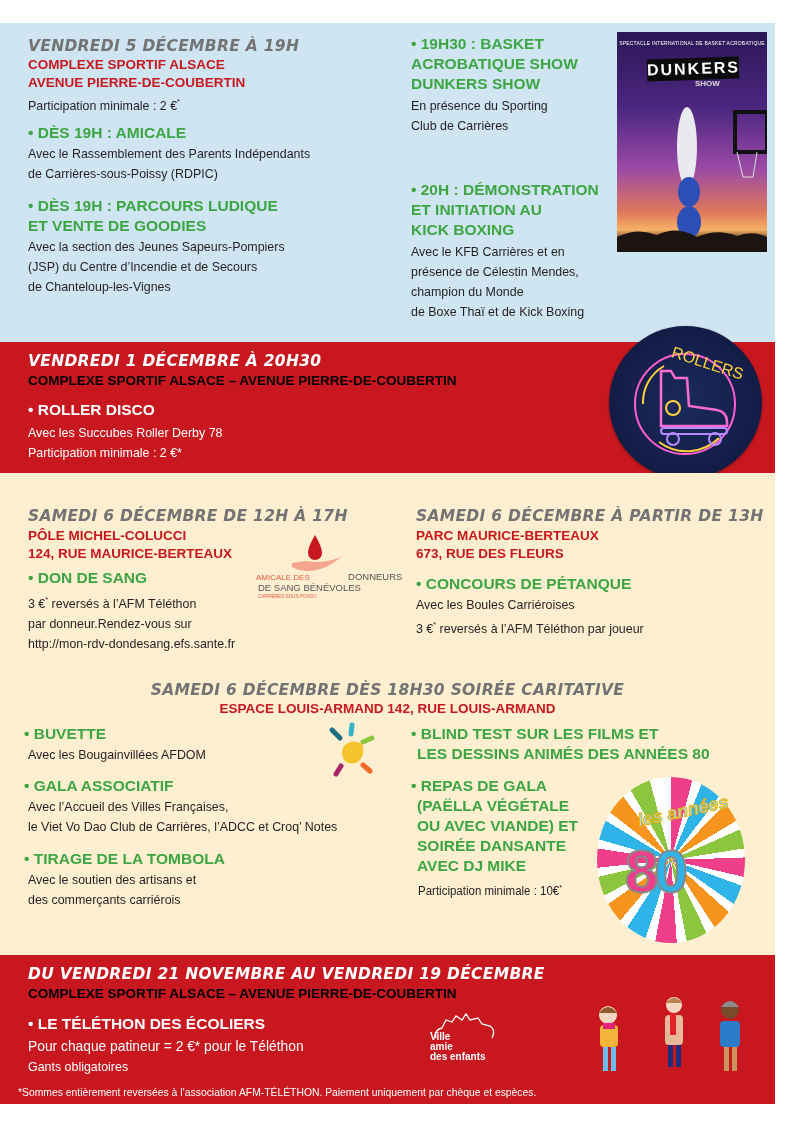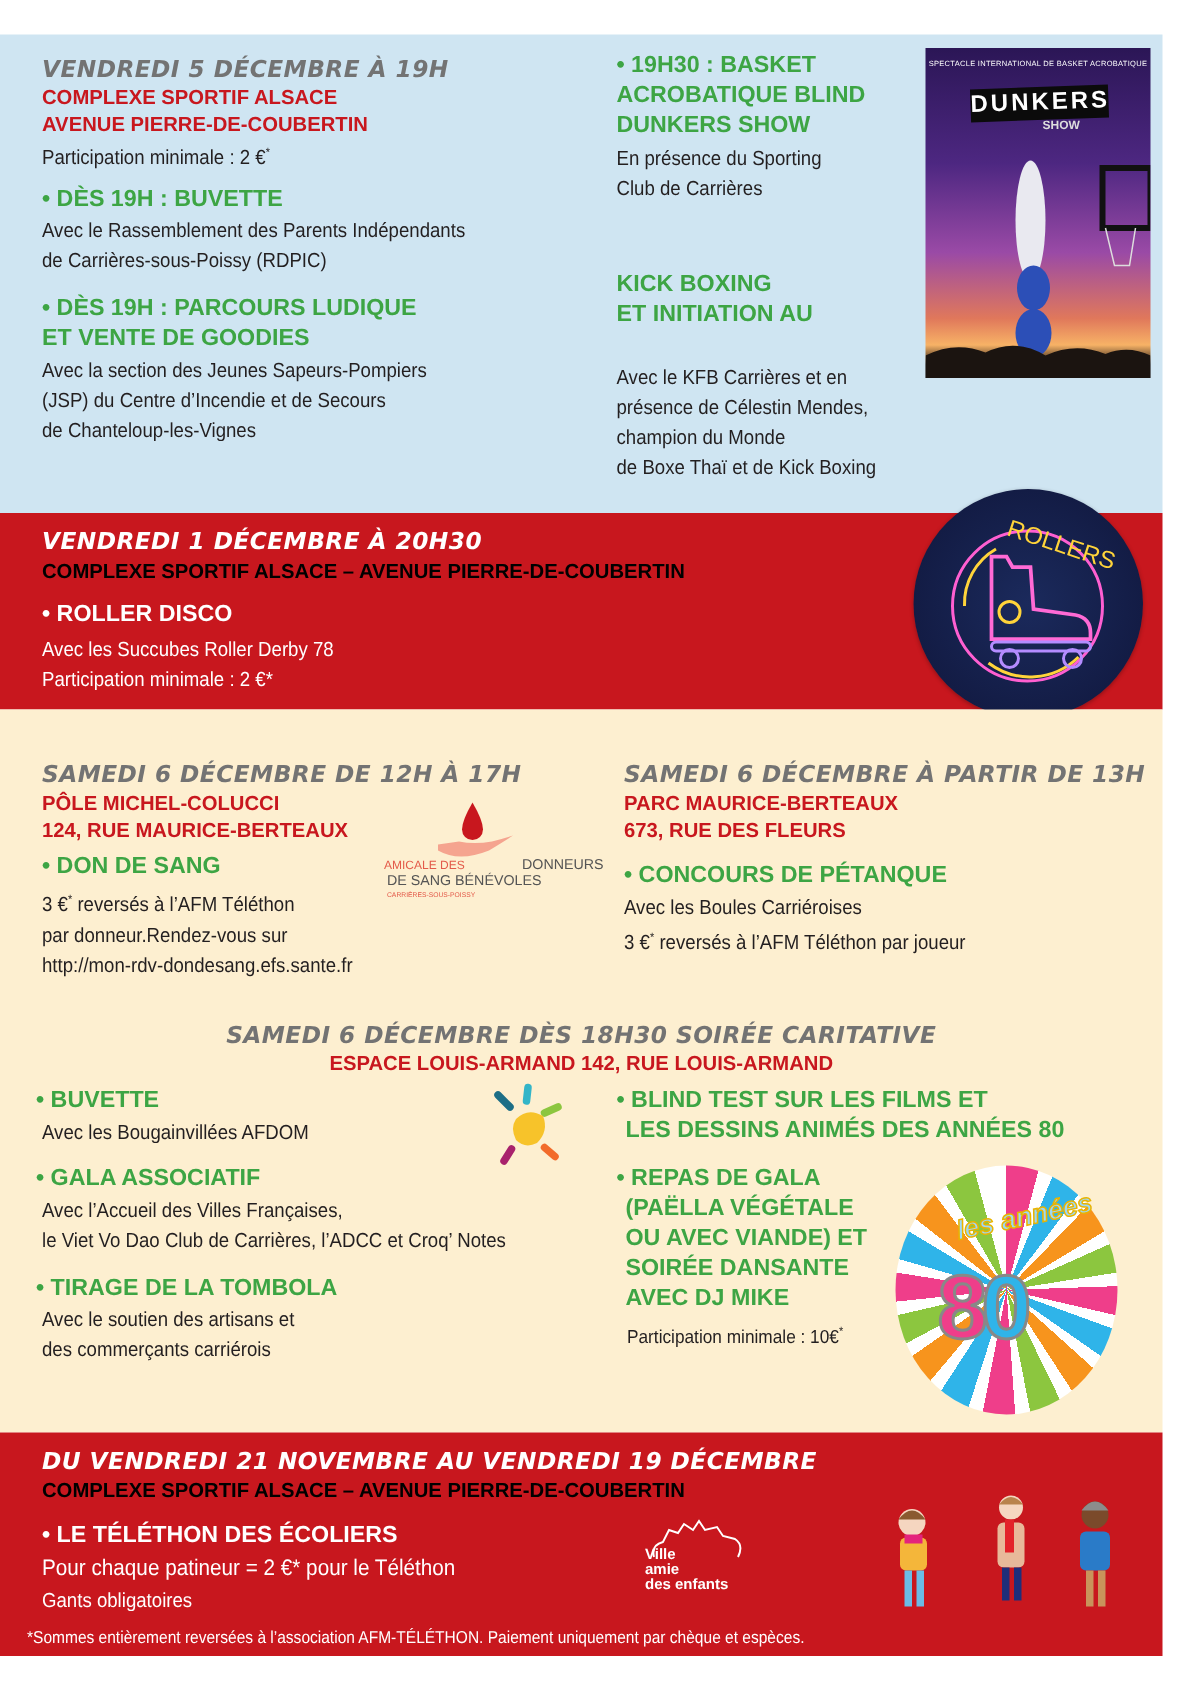--- a/index.html
+++ b/index.html
@@ -72,49 +72,50 @@
 </head>
 <body>
 
 <div class="panel sec-blue"></div>
 
 <div class="abs date" style="left:28px; top:37px;">VENDREDI 5 DÉCEMBRE À 19H</div>
 <div class="abs place" style="left:28px; top:56px;">COMPLEXE SPORTIF ALSACE</div>
 <div class="abs place" style="left:28px; top:74px;">AVENUE PIERRE-DE-COUBERTIN</div>
 <div class="abs desc" style="left:28px; top:92px;"><span>Participation minimale : 2 €</span><span class="sup">*</span></div>
 
-<div class="abs item" style="left:28px; top:123px;">• DÈS 19H : BUVETTE</div>
+<div class="abs item" style="left:28px; top:123px;">• DÈS 19H : AMICALE</div>
 <div class="abs desc" style="left:28px; top:144px;">
   <span class="line">Avec le Rassemblement des Parents Indépendants</span>
   <span class="line">de Carrières-sous-Poissy (RDPIC)</span>
 </div>
 
 <div class="abs item" style="left:28px; top:196px;">
   <span class="line">• DÈS 19H : PARCOURS LUDIQUE</span>
   <span class="line">ET VENTE DE GOODIES</span>
 </div>
 <div class="abs desc" style="left:28px; top:237px;">
   <span class="line">Avec la section des Jeunes Sapeurs-Pompiers</span>
   <span class="line">(JSP) du Centre d’Incendie et de Secours</span>
   <span class="line">de Chanteloup-les-Vignes</span>
 </div>
 
 <div class="abs item" style="left:411px; top:34px;">
   <span class="line">• 19H30 : BASKET</span>
-  <span class="line">ACROBATIQUE BLIND</span>
+  <span class="line">ACROBATIQUE SHOW</span>
   <span class="line">DUNKERS SHOW</span>
 </div>
 <div class="abs desc" style="left:411px; top:96px;">
   <span class="line">En présence du Sporting</span>
   <span class="line">Club de Carrières</span>
 </div>
 
 <div class="abs item" style="left:411px; top:180px;">
+  <span class="line">• 20H : DÉMONSTRATION</span>
+  <span class="line">ET INITIATION AU</span>
   <span class="line">KICK BOXING</span>
-  <span class="line">ET INITIATION AU</span>
 </div>
 <div class="abs desc" style="left:411px; top:242px;">
   <span class="line">Avec le KFB Carrières et en</span>
   <span class="line">présence de Célestin Mendes,</span>
   <span class="line">champion du Monde</span>
   <span class="line">de Boxe Thaï et de Kick Boxing</span>
 </div>
 
 <div class="abs poster">
   <div class="ptop">SPECTACLE INTERNATIONAL DE BASKET ACROBATIQUE</div>

